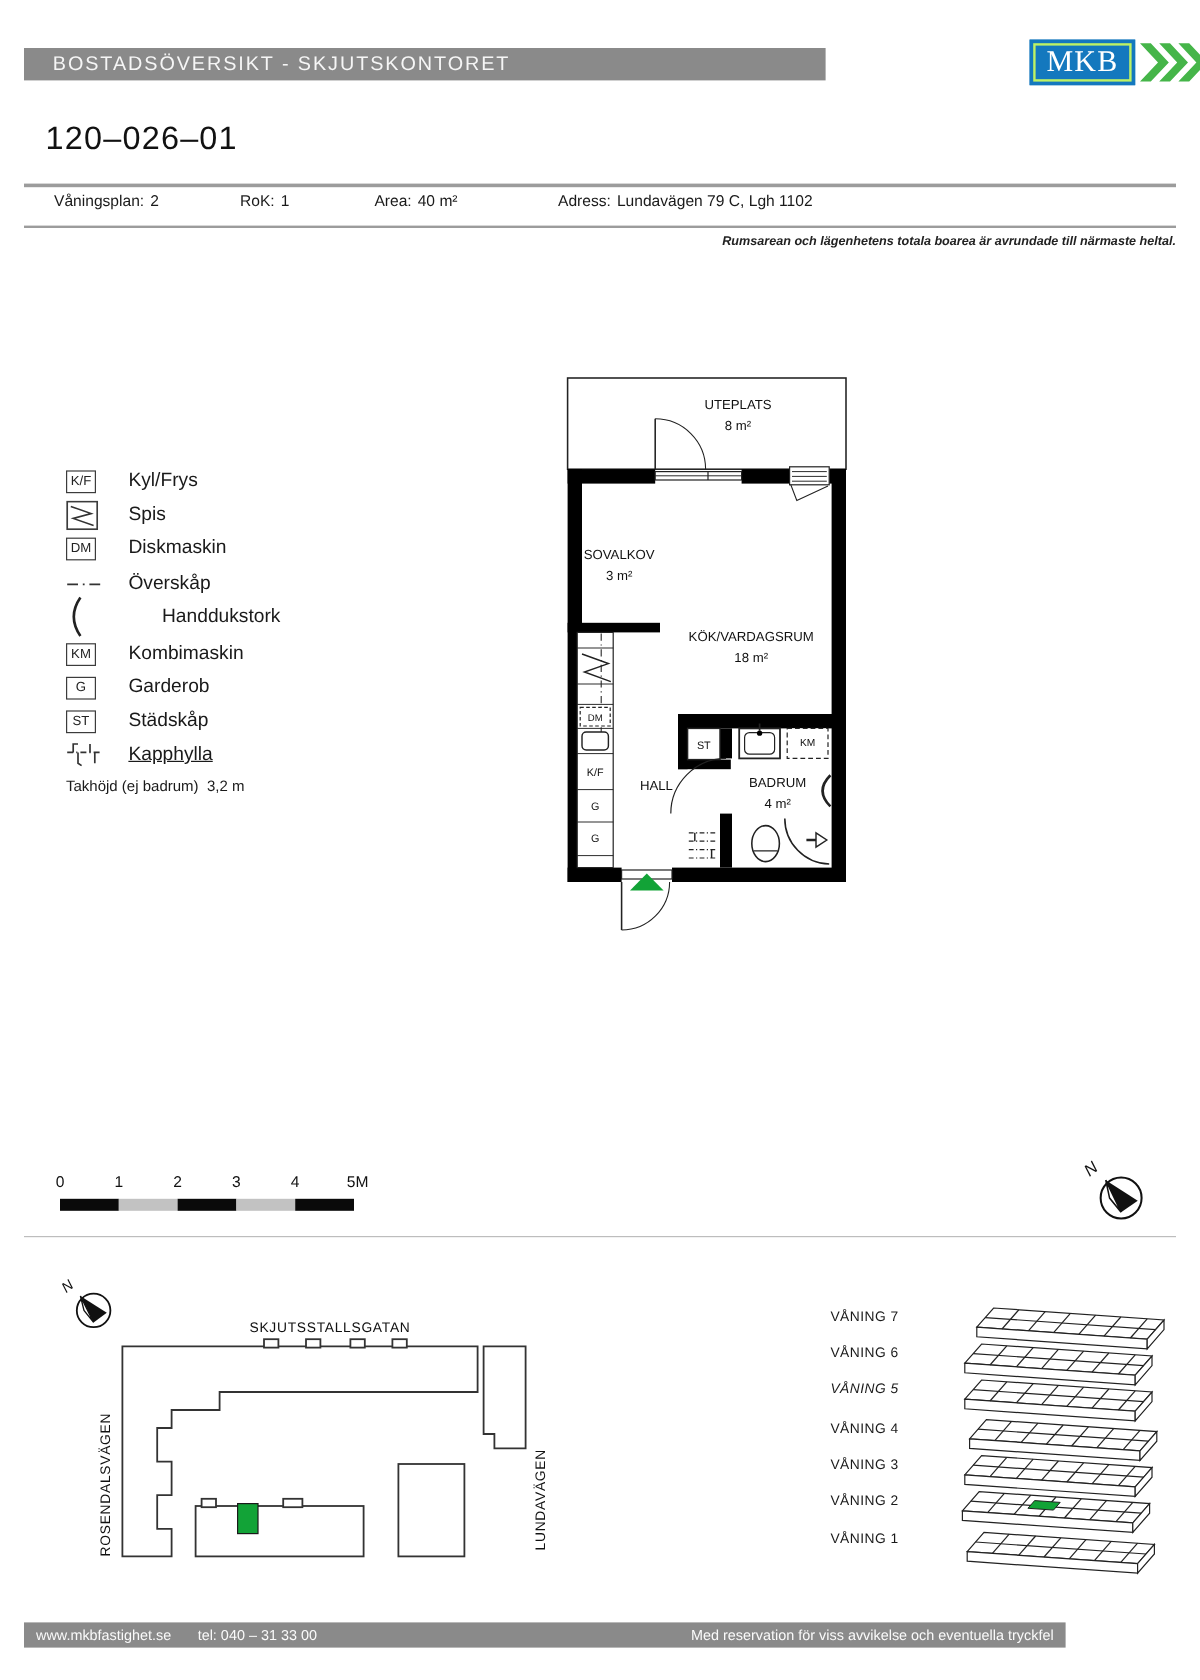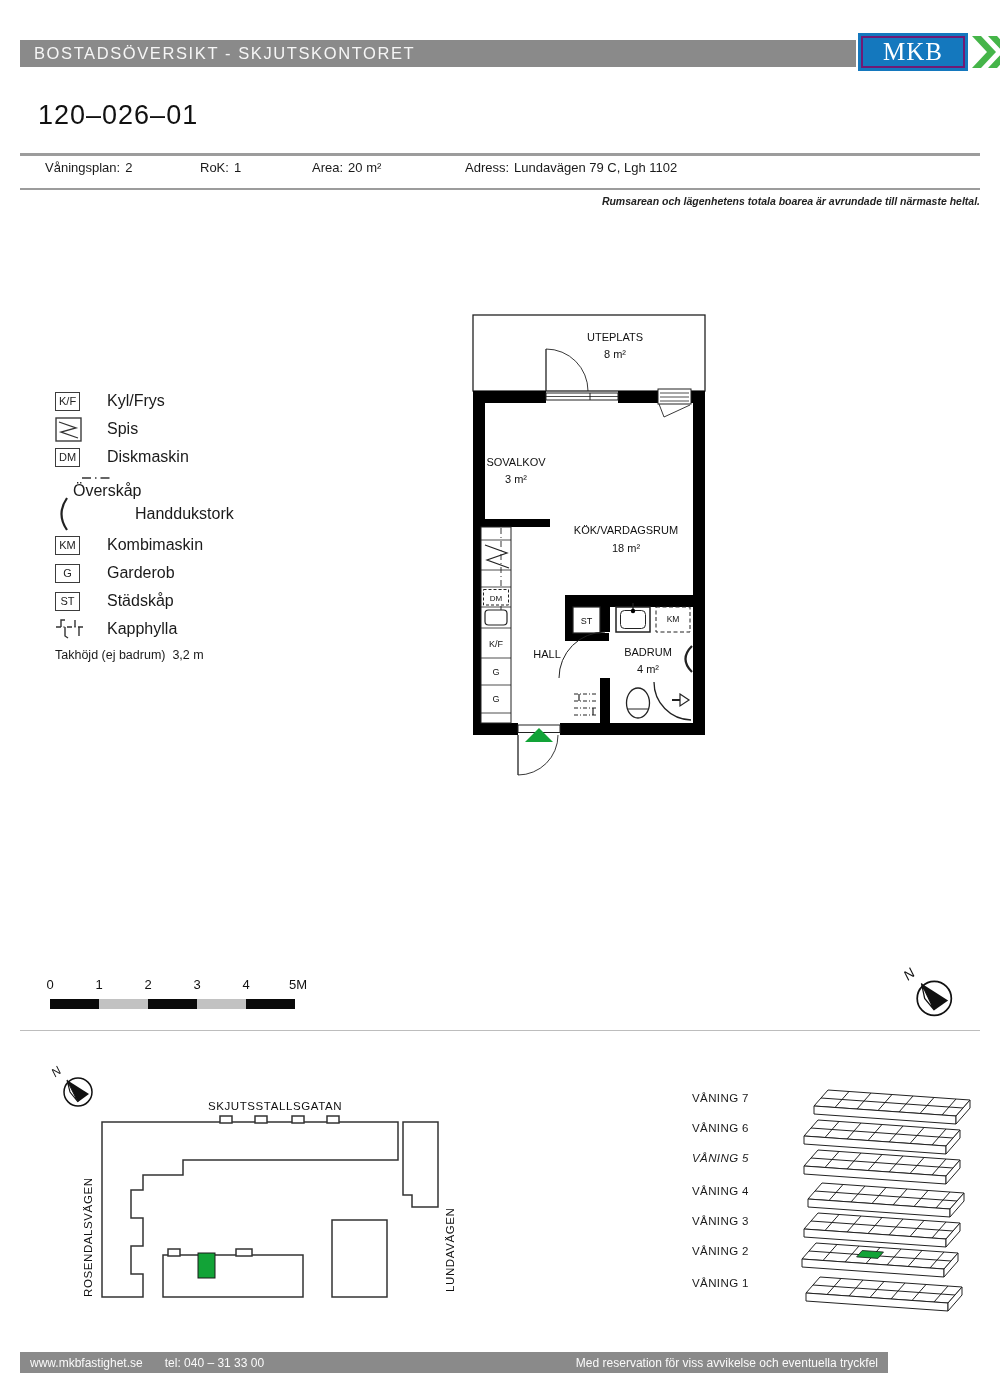--- a/index.html
+++ b/index.html
@@ -1,27 +1,27 @@
 <!DOCTYPE html>
 <html><head>
 <meta charset="utf-8">
 <style>
   html,body{margin:0;padding:0;background:#e8e8e8;}
   .page{position:relative;width:1000px;height:1400px;background:#ffffff;overflow:hidden;
         font-family:"Liberation Sans", sans-serif;color:#1a1a1a;}
   .abs{position:absolute;}
 
   
-  .header-bar{left:20px;top:40px;width:836px;height:27px;background:#8a8a8a;
-              display:flex;align-items:center;padding-left:14px;box-sizing:border-box;}
+  .header-bar{left:20px;top:40px;width:668px;height:27px;background:#8a8a8a;
+              display:flex;align-items:center;padding-left:24px;box-sizing:border-box;}
   .header-bar span{color:#f6f6f6;font-size:16.5px;letter-spacing:1.6px;}
   .logo{left:858px;top:33px;height:38px;display:flex;align-items:stretch;gap:4px;}
   .logo-box{background:#1478be;border:1px solid #1478be;padding:2px;display:flex;}
-  .logo-box-inner{border:2px solid #701a75;display:flex;align-items:center;justify-content:center;
-                  padding:0 20px;}
+  .logo-box-inner{border:2px solid #bef264;display:flex;align-items:center;justify-content:center;
+                  padding:0 9px;}
   .logo-box-inner span{color:#ffffff;font-family:"Liberation Serif", serif;font-size:25px;letter-spacing:1px;}
 
   .apt-title{left:38px;top:100px;font-size:27px;letter-spacing:1px;color:#111;}
 
   .rule{left:20px;width:960px;height:2.5px;background:#9c9c9c;}
   .info-row{left:20px;top:160px;width:960px;height:22px;font-size:13px;}
   .info-field{position:absolute;top:0;white-space:nowrap;}
   .info-field b{font-weight:normal;margin-right:5px;}
   .note{left:20px;top:195px;width:960px;text-align:right;font-size:10.5px;font-style:italic;font-weight:bold;color:#222;}
 
@@ -73,21 +73,21 @@
 
   <div class="abs apt-title">120–026–01</div>
 
   <div class="abs rule" style="top:153px;"></div>
   <div class="abs info-row">
     <span class="info-field" style="left:25px;">
       <b>Våningsplan:</b><span>2</span></span>
     <span class="info-field" style="left:180px;">
       <b>RoK:</b><span>1</span></span>
     <span class="info-field" style="left:292px;">
-      <b>Area:</b><span>20 m²</span></span>
+      <b>Area:</b><span>40 m²</span></span>
     <span class="info-field" style="left:445px;">
       <b>Adress:</b><span>Lundavägen 79 C, Lgh 1102</span></span>
   </div>
   <div class="abs rule" style="top:188px;height:2px;"></div>
   <div class="abs note">Rumsarean och lägenhetens totala boarea är avrundade till närmaste heltal.</div>
 
   <div class="abs legend">
     <div class="lrow" style="top:3px;">
       <span class="licon">
           <span class="lbox">K/F</span>
@@ -102,21 +102,21 @@
           </svg>
         </span>
       <span class="llabel">Spis</span>
     </div>
     <div class="lrow" style="top:59px;">
       <span class="licon">
           <span class="lbox">DM</span>
         </span>
       <span class="llabel">Diskmaskin</span>
     </div>
-    <div class="lrow" style="top:89px;flex-direction:column;">
+    <div class="lrow" style="top:89px;">
       <span class="licon">
           <svg width="32" height="8" viewBox="0 0 32 8">
         <line x1="1" y1="4" x2="31" y2="4" stroke="#333" stroke-width="1.6" stroke-dasharray="9,4,1.5,4"></line>
           </svg>
         </span>
       <span class="llabel">Överskåp</span>
     </div>
     <div class="lrow" style="top:111px;height:36px;gap:28px;">
       <span class="licon">
           <svg width="16" height="36" viewBox="0 0 16 36">
@@ -136,21 +136,21 @@
           <span class="lbox">G</span>
         </span>
       <span class="llabel">Garderob</span>
     </div>
     <div class="lrow" style="top:203px;">
       <span class="licon">
           <span class="lbox">ST</span>
         </span>
       <span class="llabel">Städskåp</span>
     </div>
-    <div class="lrow" style="top:231px;">
+    <div class="lrow" style="top:231px;text-decoration:underline;">
       <span class="licon">
           <svg width="30" height="24" viewBox="0 0 30 24">
         <line x1="1" y1="10" x2="29" y2="10" stroke="#333" stroke-width="1.4" stroke-dasharray="5,2.5,1,2.5"></line>
         <polyline points="6,10 6,3 10,3" fill="none" stroke="#333" stroke-width="1.4"></polyline>
         <polyline points="20,10 20,3" fill="none" stroke="#333" stroke-width="1.4"></polyline>
         <polyline points="10,10 10,19 13,21" fill="none" stroke="#333" stroke-width="1.4"></polyline>
         <polyline points="24,10 24,19" fill="none" stroke="#333" stroke-width="1.4"></polyline>
           </svg>
         </span>
       <span class="llabel">Kapphylla</span>

